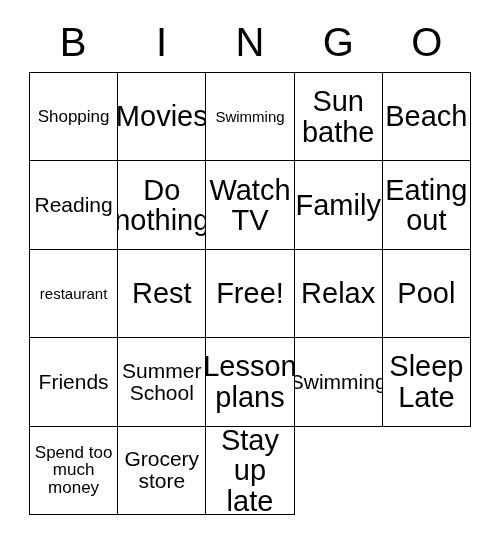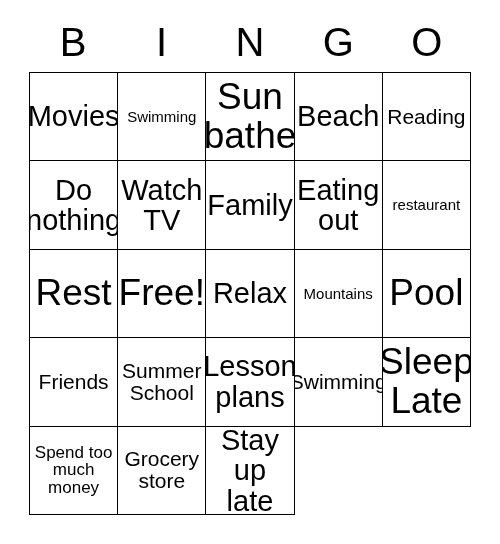--- a/index.html
+++ b/index.html
@@ -59,21 +59,21 @@
     display: flex;
     align-items: center;
     justify-content: center;
     text-align: center;
     padding: 1px 2px;
     overflow: hidden;
     line-height: 1.05;
     white-space: pre-line;
   }
   
-  .fs-xxl { font-size: 37px; }
+  .fs-xxl { font-size: 29px; }
   .fs-xl  { font-size: 29px; }
   .fs-lg  { font-size: 29px; }
   .fs-md  { font-size: 21px; }
   .fs-sm  { font-size: 17px; }
   .fs-xs  { font-size: 15px; }
 </style>
 </head>
 <body>
 
 <div id="card">
@@ -81,40 +81,40 @@
   <div id="header-row">
     <div class="header-cell">B</div>
     <div class="header-cell">I</div>
     <div class="header-cell">N</div>
     <div class="header-cell">G</div>
     <div class="header-cell">O</div>
   </div>
 
   <div id="grid">
 
+    <div class="cell fs-sm">Shopping</div>
     <div class="cell fs-lg">Movies</div>
     <div class="cell fs-xs">Swimming</div>
     <div class="cell fs-xxl">Sun
 bathe</div>
     <div class="cell fs-lg">Beach</div>
 
     <div class="cell fs-md">Reading</div>
     <div class="cell fs-lg">Do
 nothing</div>
     <div class="cell fs-xl">Watch
 TV</div>
     <div class="cell fs-lg">Family</div>
     <div class="cell fs-xl">Eating
 out</div>
 
     <div class="cell fs-xs">restaurant</div>
     <div class="cell fs-xxl">Rest</div>
     <div class="cell fs-xxl">Free!</div>
     <div class="cell fs-xl">Relax</div>
-    <div class="cell fs-xs">Mountains</div>
 
     <div class="cell fs-xxl">Pool</div>
     <div class="cell fs-md">Friends</div>
     <div class="cell fs-md">Summer
 School</div>
     <div class="cell fs-xl">Lesson
 plans</div>
 
     <div class="cell fs-md">Swimming</div>
     <div class="cell fs-xxl">Sleep

